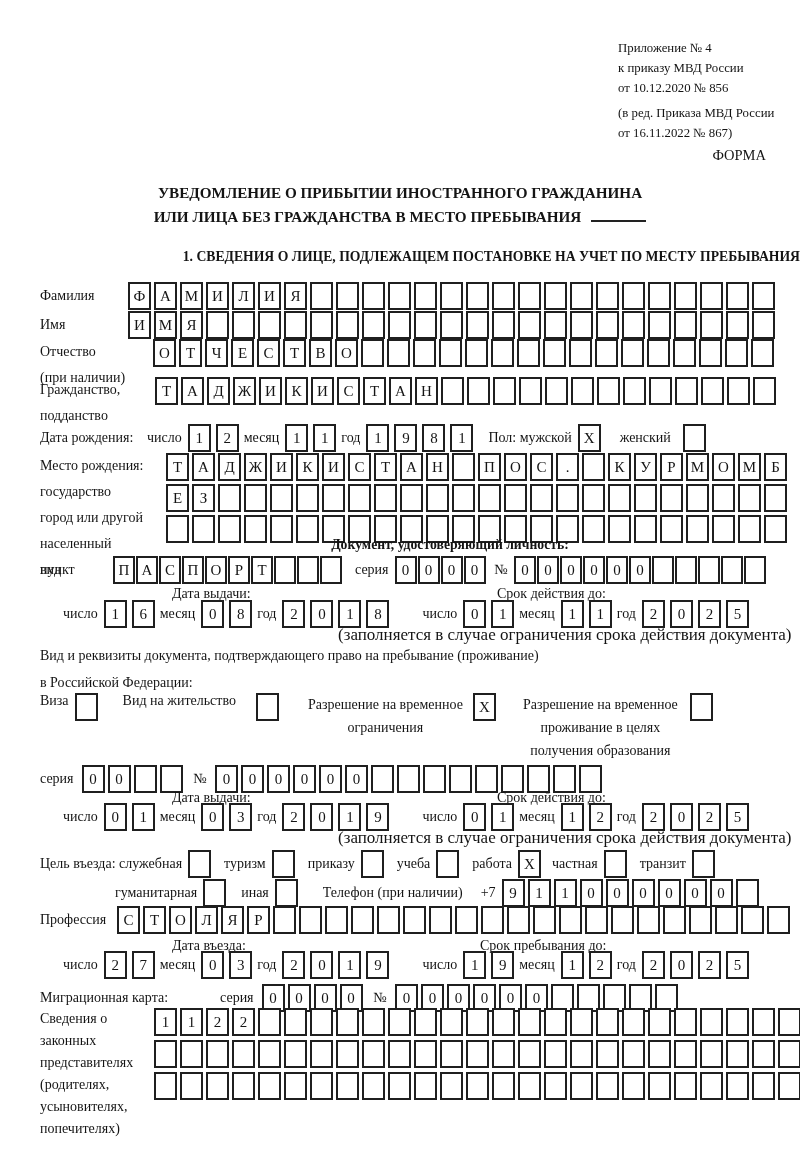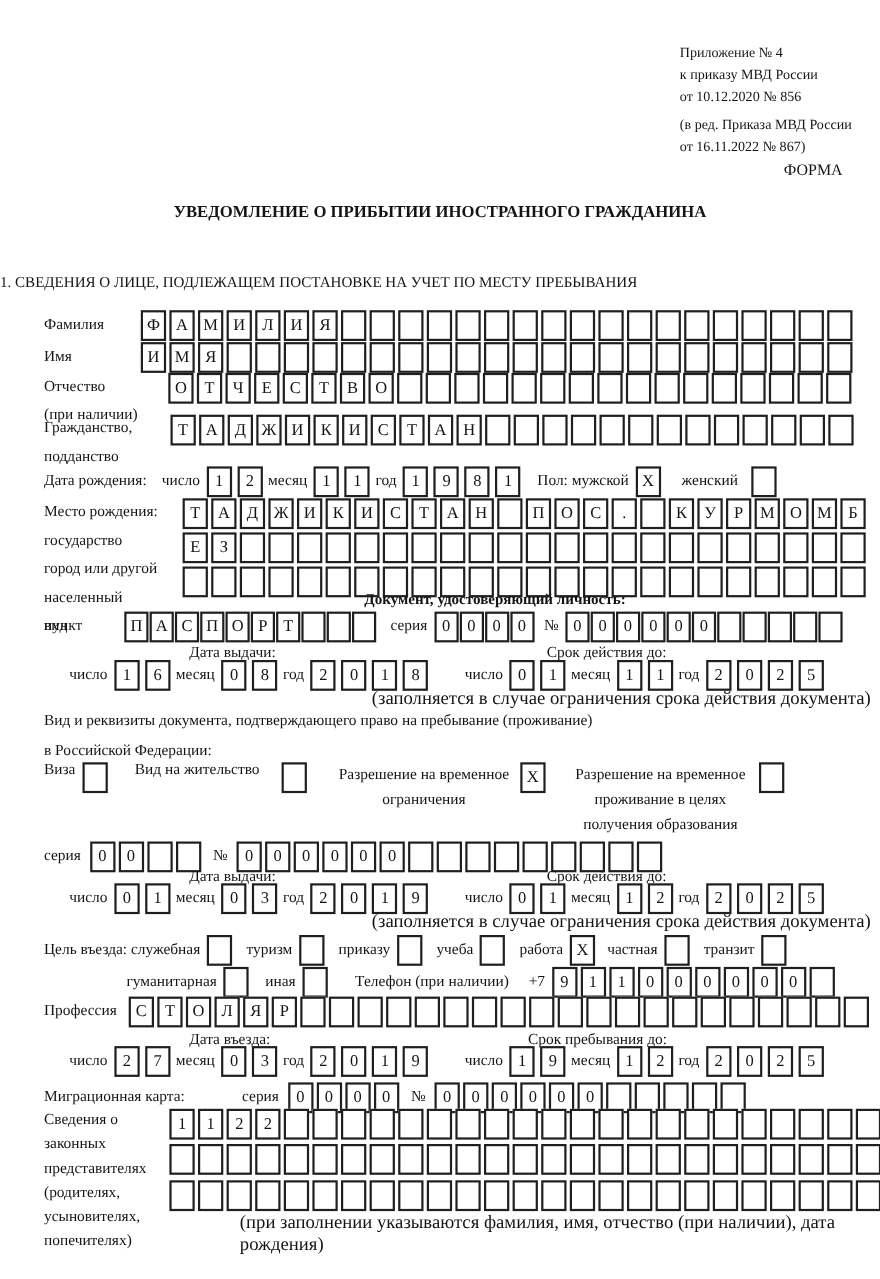--- a/index.html
+++ b/index.html
@@ -3,21 +3,21 @@
 <meta charset="utf-8">
 <style>
   html,body{margin:0;padding:0;background:#fff;}
   .page{position:relative;width:800px;height:1163px;background:#ffffff;overflow:hidden;
         font-family:"Liberation Serif","DejaVu Serif",serif;color:#141414;}
   .appendix{position:absolute;left:618px;top:38px;font-size:12.8px;line-height:20px;}
   .appendix .gap{margin-top:5px;}
   .forma{position:absolute;top:147px;left:0;width:766px;text-align:right;font-weight:normal;font-size:14.5px;}
   .title{position:absolute;top:181px;left:0;width:800px;text-align:center;font-weight:bold;font-size:15.2px;line-height:24px;}
   .uline{display:inline-block;width:55px;border-bottom:2.5px solid #222;margin-left:10px;}
-  .sec1{position:absolute;top:249px;left:0;width:800px;text-align:left;font-weight:normal;font-size:13.7px;}
+  .sec1{position:absolute;top:249px;left:0;width:800px;text-align:right;font-weight:bold;font-size:13.7px;}
   .row{position:absolute;left:40px;display:flex;align-items:center;font-size:14px;white-space:nowrap;}
   .top{align-items:flex-start;}
   .lbl{flex:none;}
   .tok{margin-right:6px;flex:none;}
   .cells{display:inline-flex;flex:none;}
   .cell{flex:none;width:19px;height:24px;border:2px solid #1f1f1f;margin-right:3px;background:#fff;
         display:inline-flex;align-items:center;justify-content:center;font-size:15px;}
   .d .cell{margin-right:5px;}
   .tight .cell{width:18px;margin-right:1px;}
   .multi{position:absolute;left:40px;display:flex;align-items:flex-start;font-size:14px;gap:21px;}
@@ -40,20 +40,21 @@
     <div>к приказу МВД России</div>
     <div>от 10.12.2020 № 856</div>
     <div class="gap">(в ред. Приказа МВД России</div>
     <div>от 16.11.2022 № 867)</div>
   </div>
 
   <div class="forma">ФОРМА</div>
 
   <div class="title">
     <div>УВЕДОМЛЕНИЕ О ПРИБЫТИИ ИНОСТРАННОГО ГРАЖДАНИНА</div>
+    <div><span>ИЛИ ЛИЦА БЕЗ ГРАЖДАНСТВА В МЕСТО ПРЕБЫВАНИЯ</span><span class="uline"></span></div>
   </div>
 
   <div class="sec1">1. СВЕДЕНИЯ О ЛИЦЕ, ПОДЛЕЖАЩЕМ ПОСТАНОВКЕ НА УЧЕТ ПО МЕСТУ ПРЕБЫВАНИЯ</div>
 
   <div class="row" style="top:282px">
     <span class="lbl" style="width:88px">Фамилия</span>
     <span class="cells">
         <span class="cell">Ф</span>
         <span class="cell">А</span>
         <span class="cell">М</span>
@@ -717,15 +718,14 @@
           <span class="cell"></span>
           <span class="cell"></span>
           <span class="cell"></span>
           <span class="cell"></span>
           <span class="cell"></span>
           <span class="cell"></span>
         </div>
     </div>
   </div>
 
-  <div class="note" style="top:1101px;left:218px">(при заполнении указываются фамилия, имя, отчество (при наличии), дата рождения)</div>
 
 </div>
 
 </body></html>

